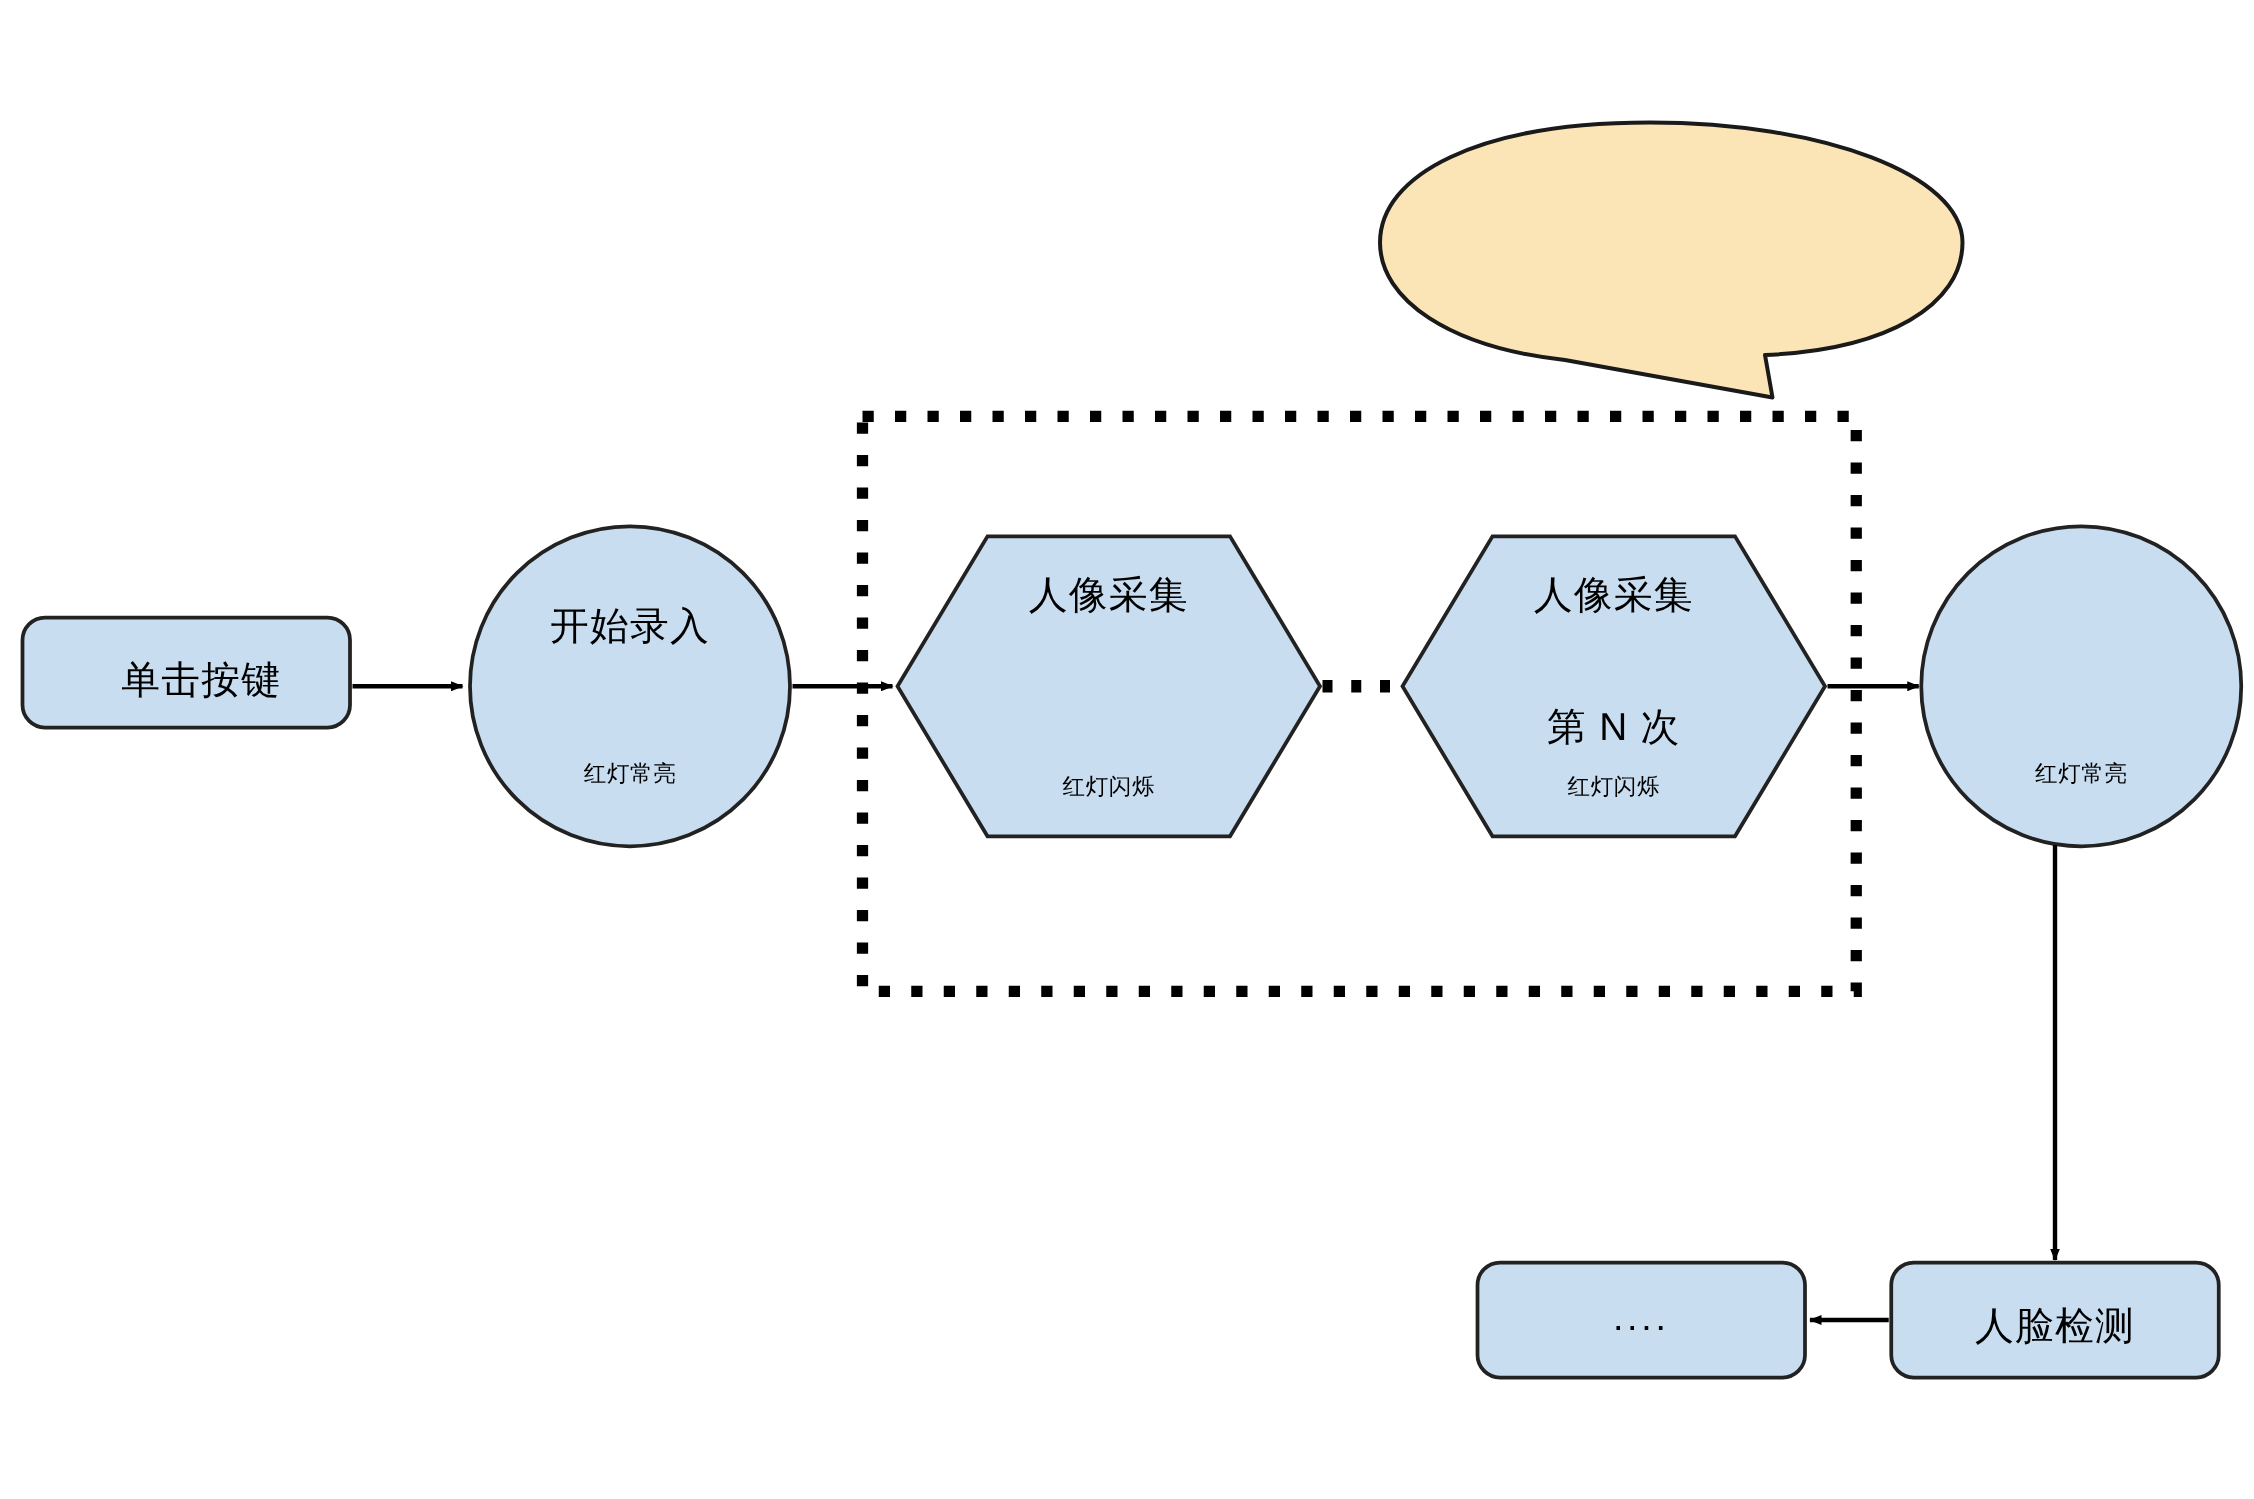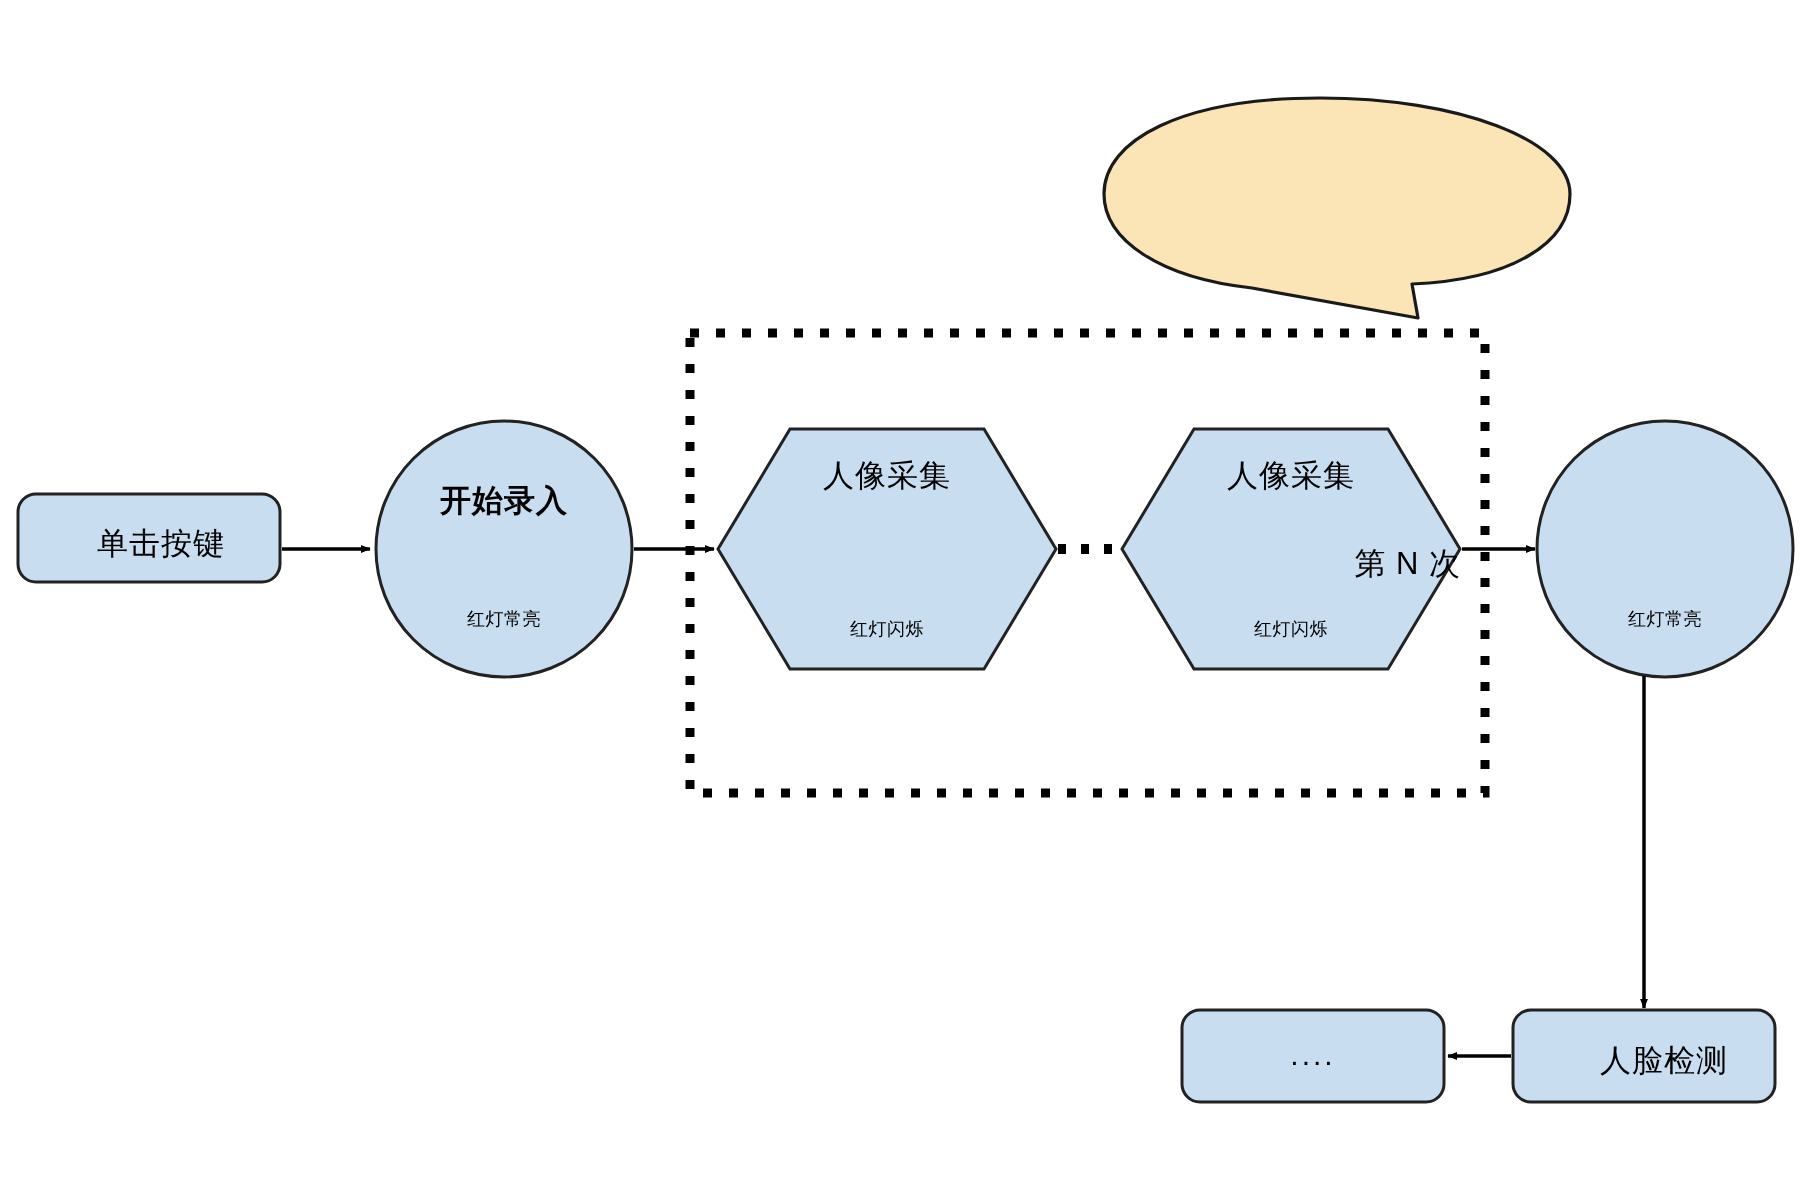--- a/index.html
+++ b/index.html
@@ -99,30 +99,30 @@
                C1104,240 1160,278 1252,288
                L1418,318
                L1412,284
                C1510,280 1570,244 1570,194
                C1570,140 1458,98 1320,98 Z" fill="#fbe5b6" stroke="#1a1a1a" stroke-width="3.2" stroke-linejoin="round"></path>
     </g>
   </svg>
 
   <div class="node-label title-text" style="left:18px; top:523px; width:262px;padding-left:12px;">单击按键</div>
 
-  <div class="node-label title-text" style="left:376px; top:480px; width:256px;font-weight:bold;">开始录入</div>
+  <div class="node-label title-text" style="left:376px; top:480px; width:256px;">开始录入</div>
   <div class="node-label sub-text" style="left:376px; top:607px; width:256px;">红灯常亮</div>
 
   <div class="node-label title-text" style="left:717px; top:455px; width:340px;">人像采集</div>
   <div class="node-label sub-text" style="left:717px; top:617px; width:340px;">红灯闪烁</div>
 
   <div class="node-label title-text" style="left:1121px; top:455px; width:340px;">人像采集</div>
-  <div class="node-label title-text" style="left:1121px; top:543px; width:340px;text-align:right;">第 N 次</div>
+  <div class="node-label title-text" style="left:1121px; top:561px; width:340px;">第 N 次</div>
   <div class="node-label sub-text" style="left:1121px; top:617px; width:340px;">红灯闪烁</div>
 
   <div class="node-label sub-text" style="left:1537px; top:607px; width:256px;">红灯常亮</div>
 
-  <div class="node-label title-text" style="left:1513px; top:1040px; width:262px;padding-left:20px;">人脸检测</div>
+  <div class="node-label title-text" style="left:1513px; top:1040px; width:262px;">人脸检测</div>
 
   <div class="node-label dots-text" style="left:1182px; top:1038px; width:262px;">....</div>
 
 
 </div>
 
 </body></html>

